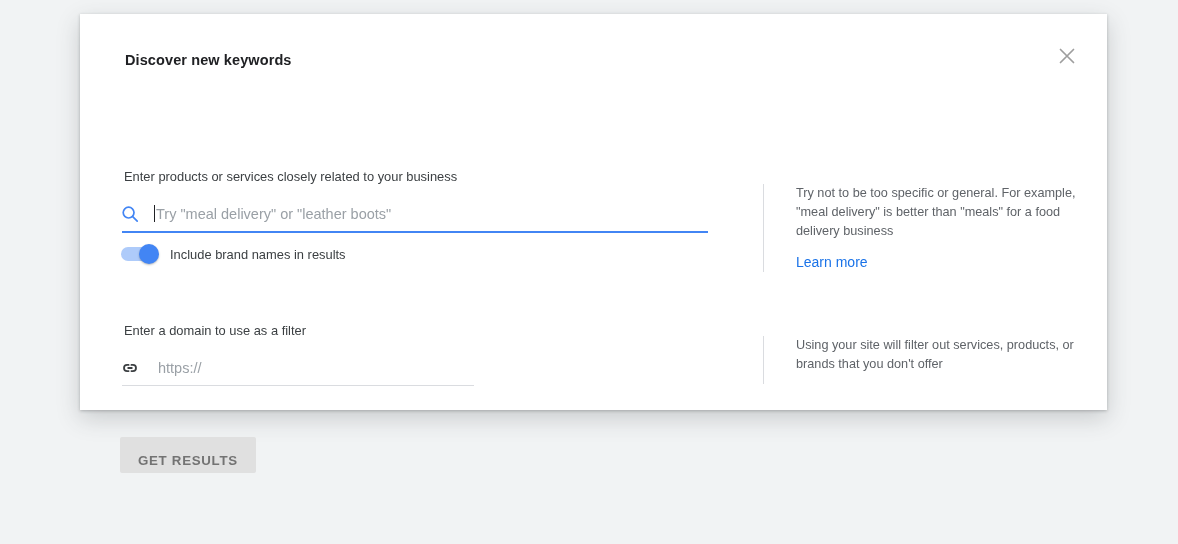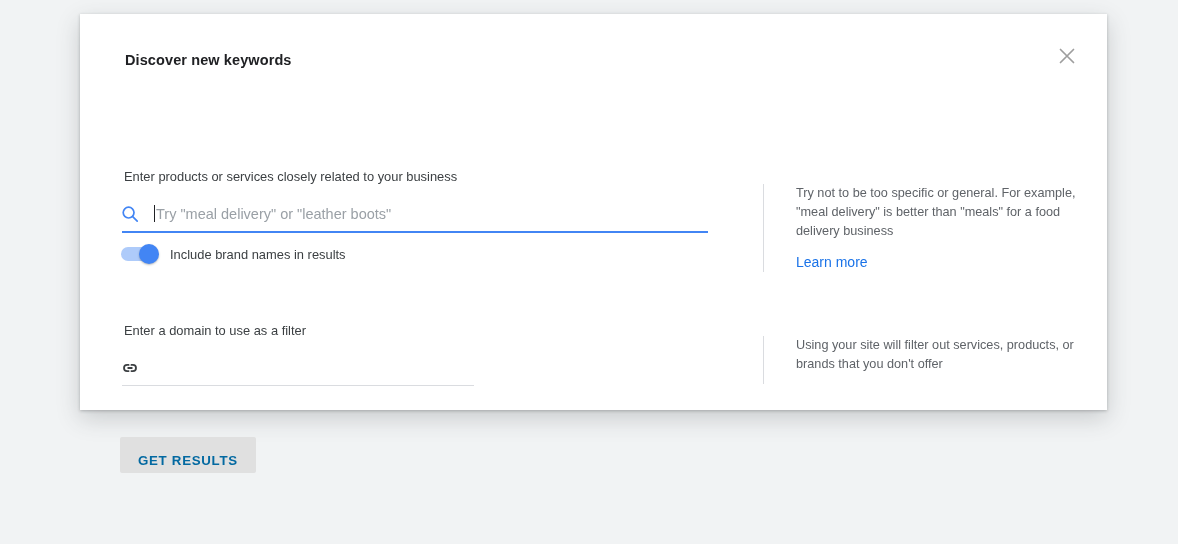--- a/index.html
+++ b/index.html
@@ -215,21 +215,21 @@
   }
 
   
   .submit-btn {
     position: absolute;
     left: 40px;
     top: 423px;
     height: 36px;
     padding: 16px 18px;
     background: #e0e0e0;
-    color: #0369a1;
+    color: #737373;
     border: none;
     font-family: "Liberation Sans", sans-serif;
     font-size: 13.3px;
     font-weight: bold;
     letter-spacing: 0.7px;
     cursor: default;
     border-radius: 2px;
   }
 </style>
 </head>
@@ -280,20 +280,21 @@
     <div class="field-label">Enter a domain to use as a filter</div>
 
     <div class="field domain-field">
       <span class="field-icon">
         <svg width="20" height="20" viewBox="0 0 20 20" aria-hidden="true">
           <path d="M8.2 10 h3.6" stroke="#3c4043" stroke-width="1.8" stroke-linecap="round"></path>
           <path d="M8.6 6.9 H7.1 a3.1 3.1 0 0 0 0 6.2 h1.5" stroke="#3c4043" stroke-width="1.8" fill="none" stroke-linecap="round"></path>
           <path d="M11.4 6.9 h1.5 a3.1 3.1 0 0 1 0 6.2 h-1.5" stroke="#3c4043" stroke-width="1.8" fill="none" stroke-linecap="round"></path>
         </svg>
       </span>
+      <span class="field-text domain-text"><span>https://</span></span>
       <div class="domain-underline"></div>
     </div>
 
     <div class="help help-domain">
       <p class="help-text">Using your site will filter out services, products, or brands that you don't offer</p>
     </div>
   </div>
 
   <button class="submit-btn">GET RESULTS</button>
 

